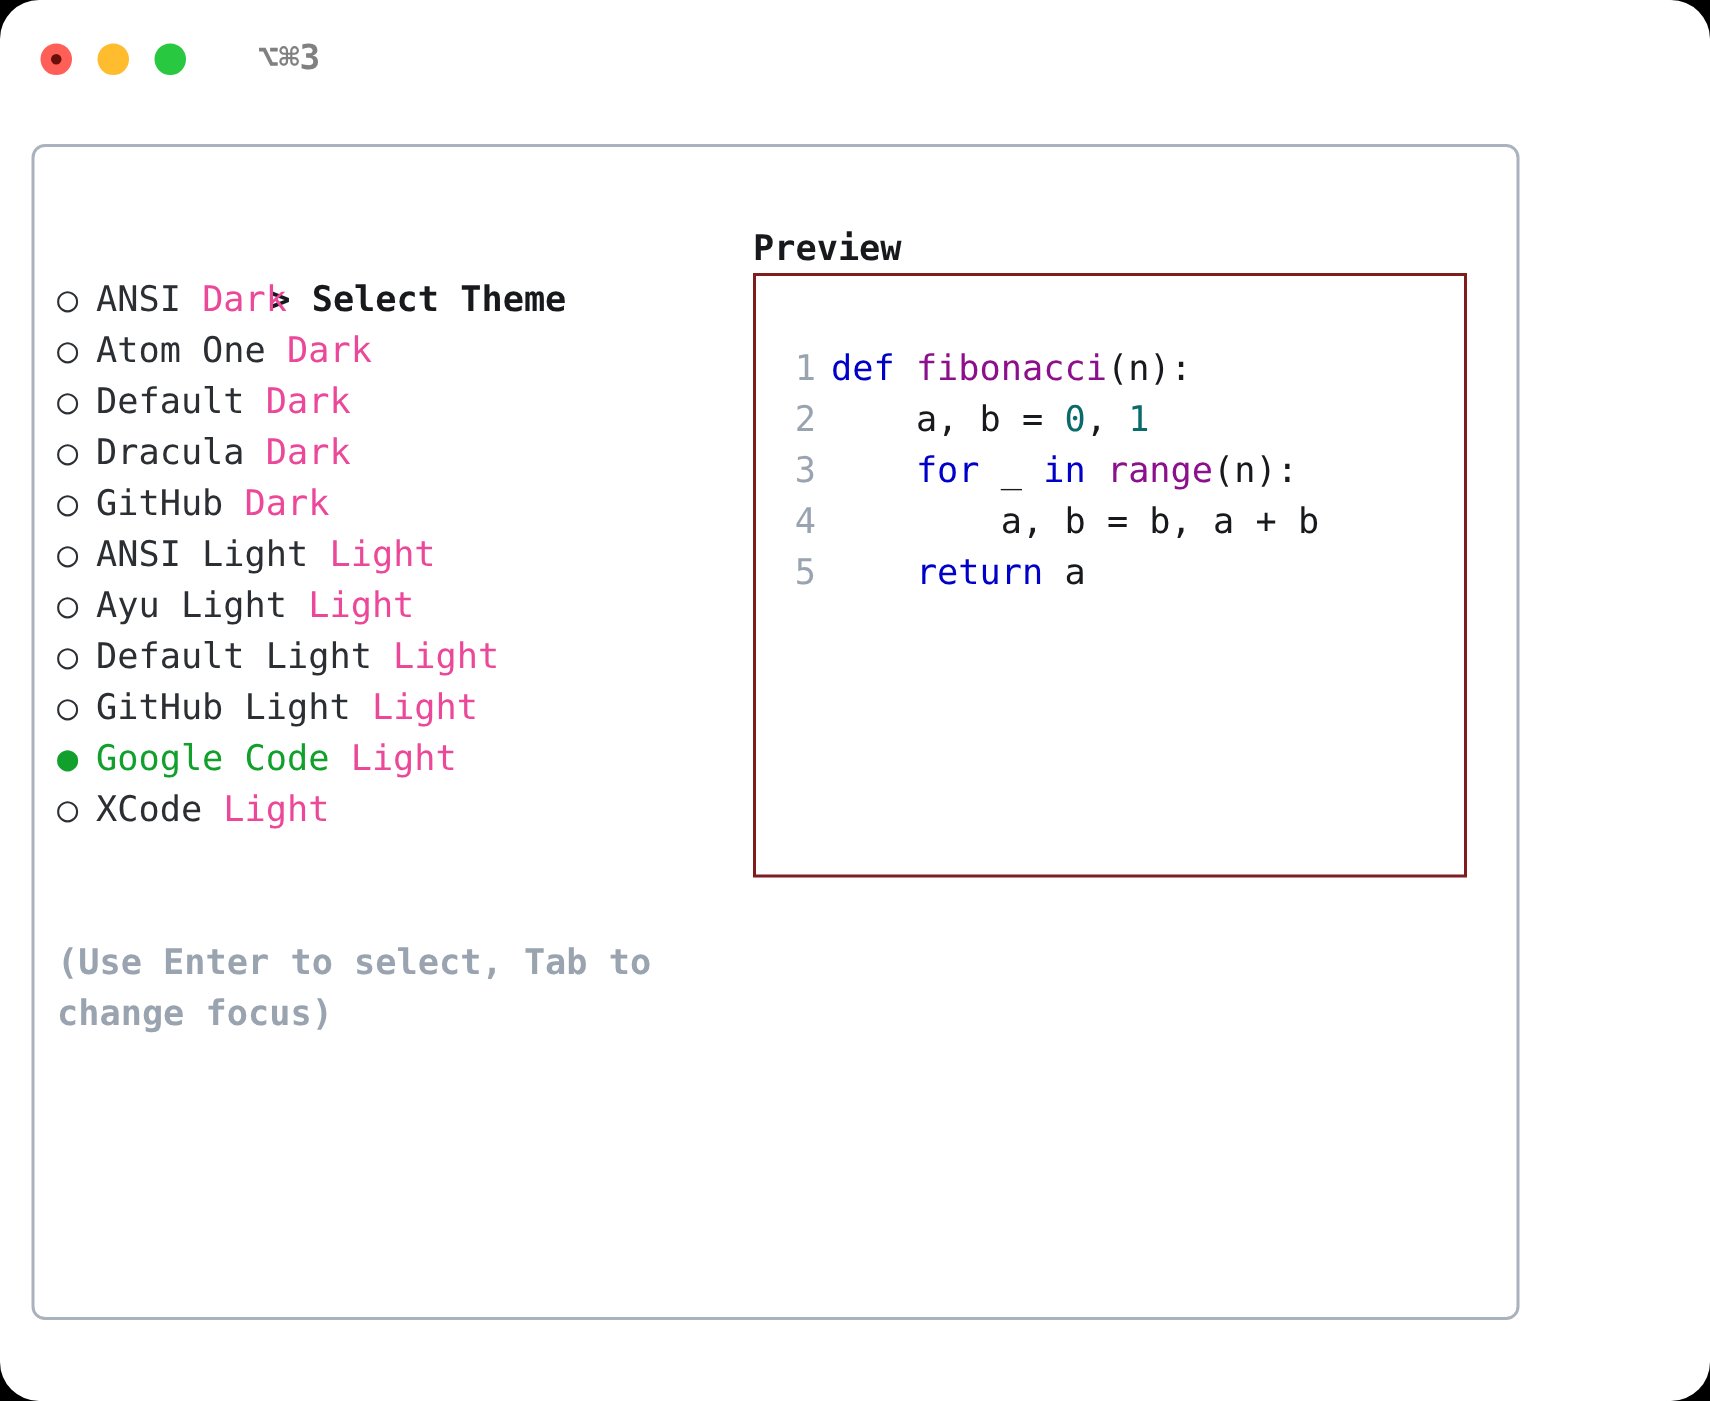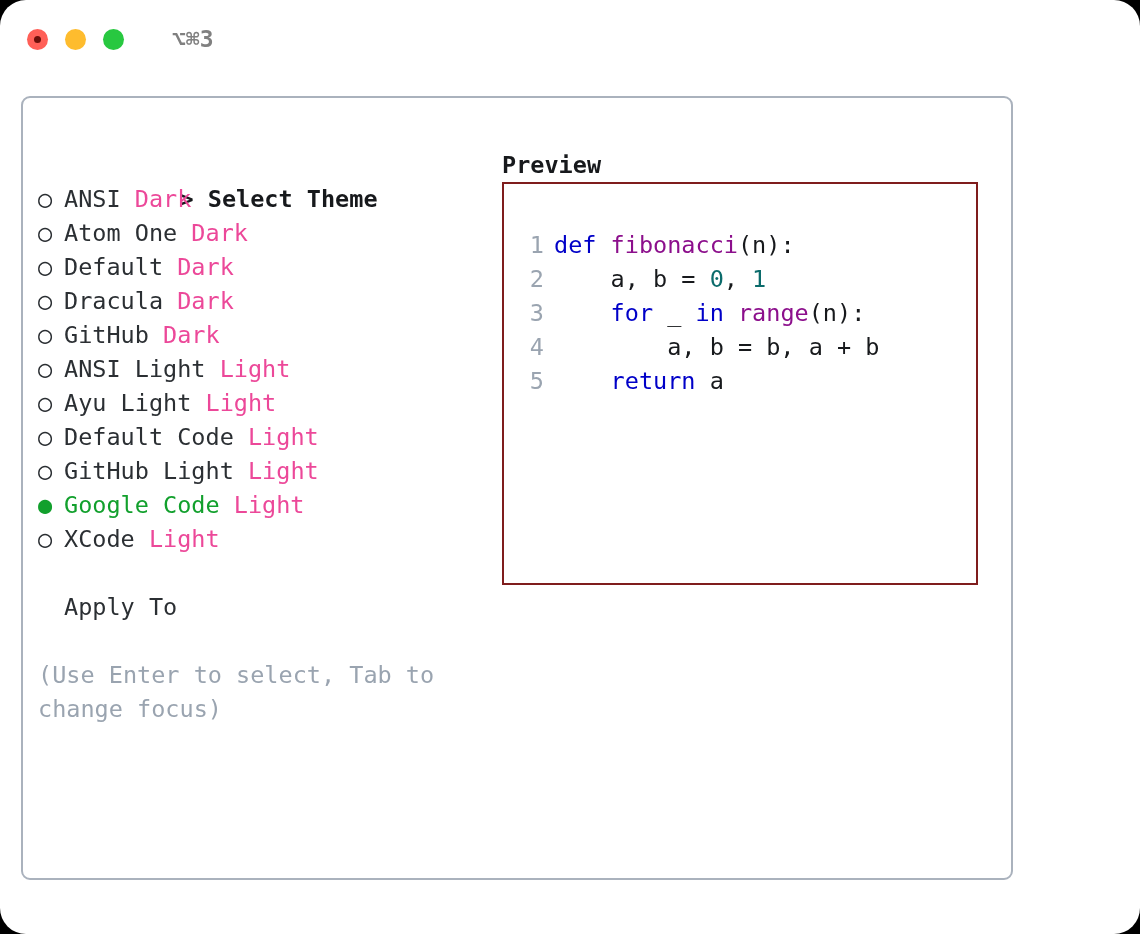--- a/index.html
+++ b/index.html
@@ -131,20 +131,21 @@
     padding-left: 26px;
   }
 
   .hint {
     margin-top: 34px;
     font-size: 23.5px;
     line-height: 34px;
     color: #9aa4b0;
     width: 400px;
     white-space: pre-wrap;
+    font-weight: bold;
   }
 
   
   .right-col {
     position: absolute;
     left: 479px;
     top: 50px;
     width: 490px;
   }
   .preview-title {
@@ -221,29 +222,28 @@
         </div>
 
         <div id="theme-rows">
             <div class="row"><span class="bullet">○</span><span class="theme-name">ANSI </span><span class="theme-tag">Dark</span></div>
             <div class="row"><span class="bullet">○</span><span class="theme-name">Atom One </span><span class="theme-tag">Dark</span></div>
             <div class="row"><span class="bullet">○</span><span class="theme-name">Default </span><span class="theme-tag">Dark</span></div>
             <div class="row"><span class="bullet">○</span><span class="theme-name">Dracula </span><span class="theme-tag">Dark</span></div>
             <div class="row"><span class="bullet">○</span><span class="theme-name">GitHub </span><span class="theme-tag">Dark</span></div>
             <div class="row"><span class="bullet">○</span><span class="theme-name">ANSI Light </span><span class="theme-tag">Light</span></div>
             <div class="row"><span class="bullet">○</span><span class="theme-name">Ayu Light </span><span class="theme-tag">Light</span></div>
-            <div class="row"><span class="bullet">○</span><span class="theme-name">Default Code </span><span class="theme-tag">Light</span></div>
+            <div class="row"><span class="bullet">○</span><span class="theme-name">Default Light </span><span class="theme-tag">Light</span></div>
             <div class="row"><span class="bullet">○</span><span class="theme-name">GitHub Light </span><span class="theme-tag">Light</span></div>
             <div class="row selected"><span class="bullet">●</span><span class="theme-name">Google Code </span><span class="theme-tag">Light</span></div>
             <div class="row"><span class="bullet">○</span><span class="theme-name">XCode </span><span class="theme-tag">Light</span></div>
           </div>
 
         <div class="section-gap"></div>
 
-        <div class="apply-header">Apply To</div>
 
 
         <div class="hint">(Use Enter to select, Tab to change focus)</div>
       </div>
 
       <div class="right-col">
         <div class="preview-title">Preview</div>
         <div class="preview-box">
           <div class="code-area" id="code-area">
               <div class="code-line"><span class="ln">1</span><span class="tk-kw">def </span><span class="tk-fn">fibonacci</span><span class="tk-pl">(n):</span></div>

